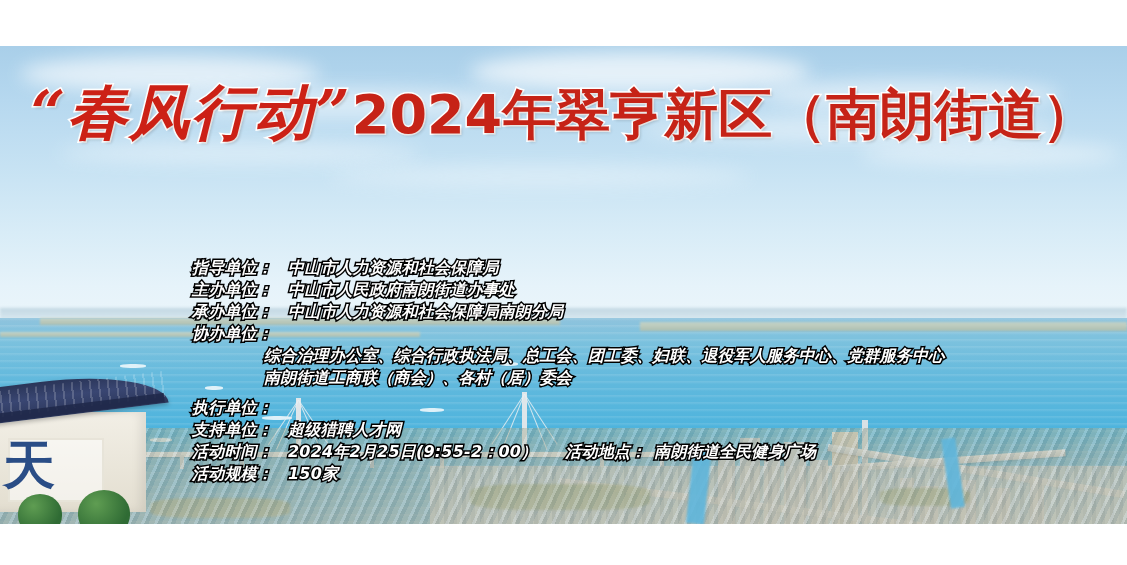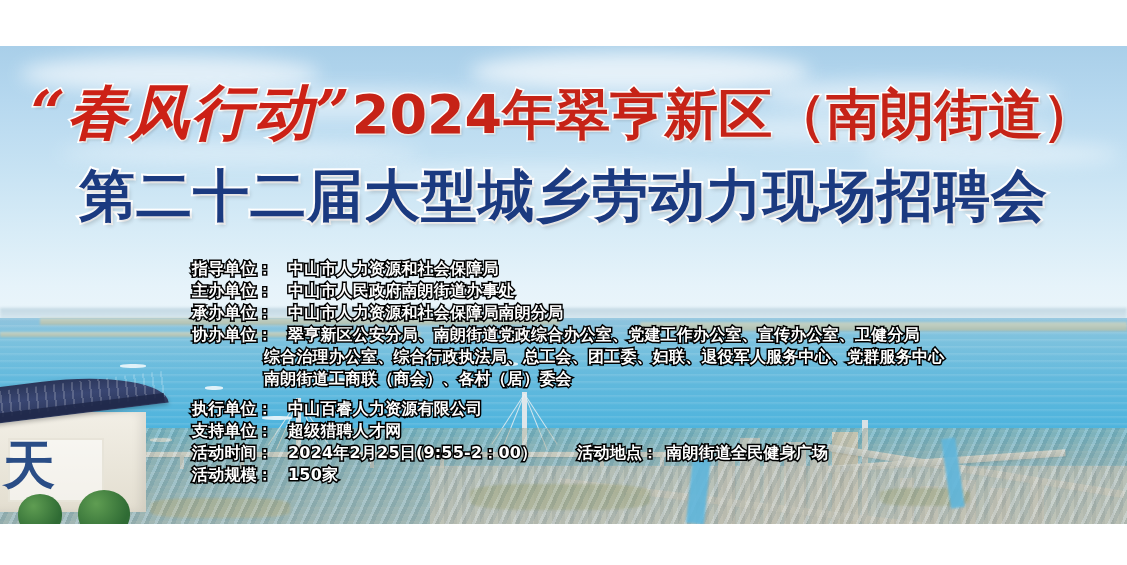--- a/index.html
+++ b/index.html
@@ -326,36 +326,37 @@
 
   
   .details {
     position: absolute;
     left: 192px;
     top: 258px;
     width: 900px;
   }
   .det-row {
     display: flex;
-    align-items: flex-end;
+    align-items: flex-start;
     height: 22px;
     white-space: nowrap;
+    font-style: italic;
   }
   .det-label, .det-value, .det-cont, .det-extra {
     font-family: "DejaVu Sans", "Liberation Sans", sans-serif;
     font-weight: 700;
     font-size: 16px;
     color: #ffffff;
     -webkit-text-stroke: 3px #000000;
     paint-order: stroke fill;
     letter-spacing: 0.2px;
   }
   .det-label { width: 88px; flex: 0 0 88px; }
   .det-value { margin-left: 8px; }
-  .det-extra { margin-left: 40px; }
+  .det-extra { margin-left: 28px; }
   .det-cont  { margin-left: 72px; }
   .spacer-row { height: 8px; }
 </style>
 </head>
 <body>
 
 <div id="poster">
 
   <div class="photo">
 
@@ -446,57 +447,54 @@
     </div>
     <div class="shrub s1"></div>
     <div class="shrub s2"></div>
 
   </div>
 
   <div class="title-line1">
     <span class="brush">“春风行动”</span><span class="heiti-red">2024年翠亨新区（南朗街道）</span>
   </div>
 
-  <div class="title-line2">第二十二届大型城乡劳动力现场招聘会</div>
 
   <div class="details">
 
     <div class="det-row">
       <span class="det-label">指导单位：</span>
       <span class="det-value">中山市人力资源和社会保障局</span>
     </div>
 
     <div class="det-row">
       <span class="det-label">主办单位：</span>
       <span class="det-value">中山市人民政府南朗街道办事处</span>
     </div>
 
     <div class="det-row">
       <span class="det-label">承办单位：</span>
       <span class="det-value">中山市人力资源和社会保障局南朗分局</span>
     </div>
 
     <div class="det-row">
       <span class="det-label">协办单位：</span>
-      <span class="det-value">翠亨新区公安分局、南朗街道党政综合办公室、党建工作办公室、宣传办公室、卫健分局</span>
     </div>
 
     <div class="det-row">
       <span class="det-cont">综合治理办公室、综合行政执法局、总工会、团工委、妇联、退役军人服务中心、党群服务中心</span>
     </div>
 
     <div class="det-row">
       <span class="det-cont">南朗街道工商联（商会）、各村（居）委会</span>
     </div>
 
     <div class="spacer-row"></div>
 
     <div class="det-row">
       <span class="det-label">执行单位：</span>
-      <span class="det-value">中山百睿人力资源有限公司</span>
     </div>
 
     <div class="det-row">
       <span class="det-label">支持单位：</span>
       <span class="det-value">超级猎聘人才网</span>
     </div>
 
     <div class="det-row">
       <span class="det-label">活动时间：</span>
       <span class="det-value">2024年2月25日(9:55-2：00）</span>

